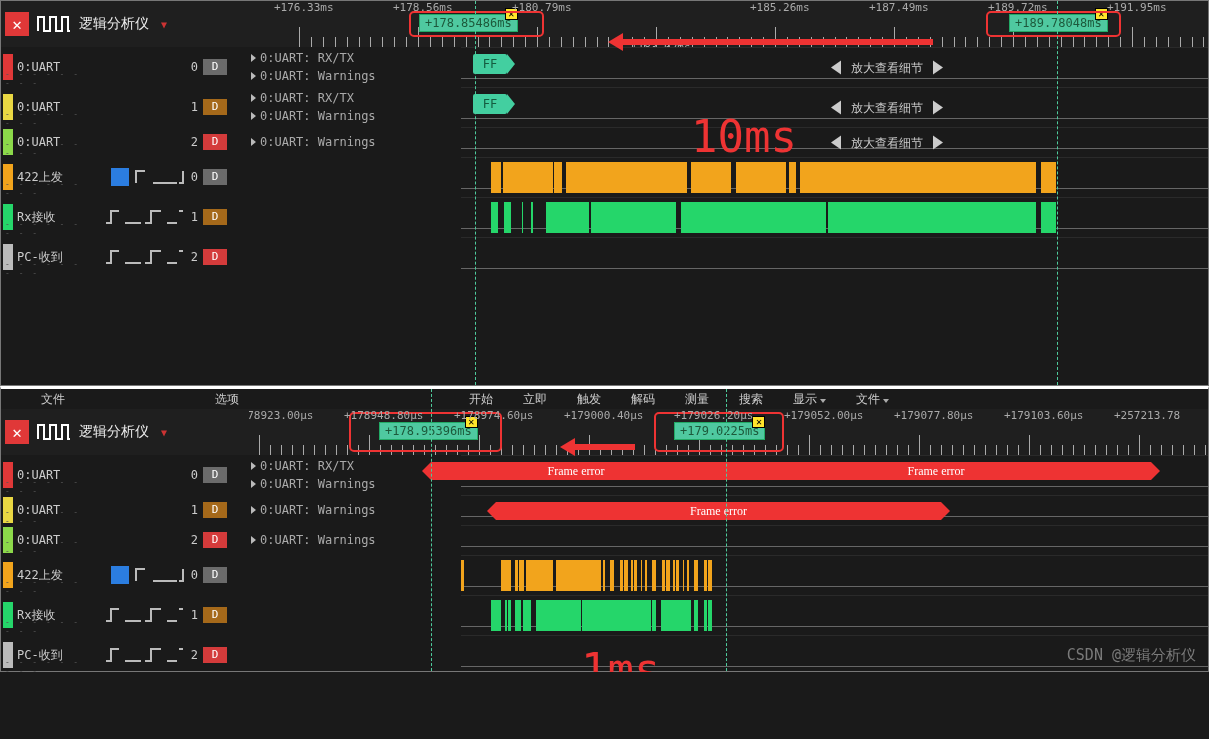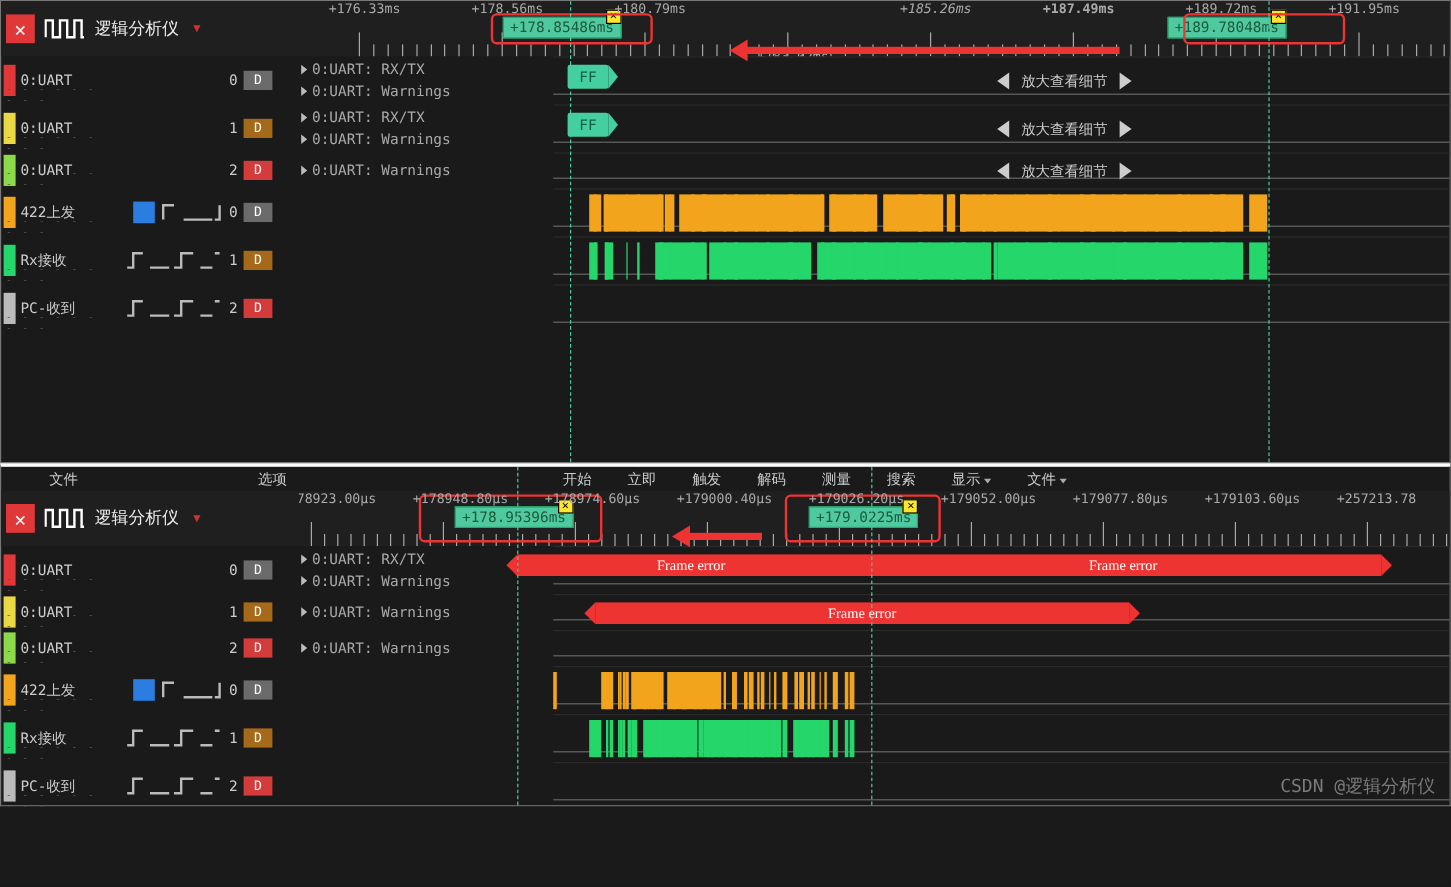--- a/index.html
+++ b/index.html
@@ -158,31 +158,31 @@
           <div class="tick minor" style="left: 894.9px;"></div>
           <div class="tick minor" style="left: 906.8px;"></div>
           <div class="tick minor" style="left: 918.7px;"></div>
           <div class="tick minor" style="left: 930.6px;"></div>
           <div class="tick minor" style="left: 942.5px;"></div>
           <div class="tick minor" style="left: 954.4px;"></div>
         </div>
       <div class="cursor-flag" style="left:170px">
         <span>+178.85486ms</span><div class="cx">✕</div>
       </div>
-      <div class="cursor-flag" style="left:724px">
+      <div class="cursor-flag" style="left:760px">
         <span>+189.78048ms</span><div class="cx">✕</div>
       </div>
       <div class="redbox" style="left:160px;top:10px;width:135px;height:26px"></div>
       <div class="redbox" style="left:737px;top:10px;width:135px;height:26px"></div>
     <div class="tick-label" style="left: 25px;">+176.33ms</div>
         <div class="tick-label" style="left: 144px;">+178.56ms</div>
         <div class="tick-label" style="left: 263px;">+180.79ms</div>
         <div class="tick-label" style="left: 382px; margin-top: 40px;">+183.02ms</div>
-        <div class="tick-label" style="left: 501px; font-style: italic;">+185.26ms</div>
-        <div class="tick-label" style="left: 620px; font-weight: bold;">+187.49ms</div>
+        <div class="tick-label" style="left: 501px;">+185.26ms</div>
+        <div class="tick-label" style="left: 620px;">+187.49ms</div>
         <div class="tick-label" style="left: 739px;">+189.72ms</div>
         <div class="tick-label" style="left: 858px;">+191.95ms</div>
       </div>
   </div>
 
   <div class="rows" id="rowsA">
       <div class="row">
         <div class="chanlabel">
           <div class="swatch" style="background:#e03838"></div>
           <div class="txt">0:UART</div>
@@ -424,20 +424,21 @@
           <div class="hex r">D</div>
         </div>
         <div class="decode-col"></div>
         <div class="lane">
           <div class="baseline"></div>
         </div>
       </div>
     </div>
 
   <div class="arrow" style="left:612px;top:38px;width:320px"></div>
+  <div class="bigtext" style="left:690px;top:110px">10ms</div>
   <div class="cursor-line" style="left:474px"></div>
   <div class="cursor-line" style="left:1056px"></div>
 </div>
 
 <div class="pane pane2">
   <div class="menubar">
     <span>文件</span>
     <span style="margin-left:120px">选项</span>
     <span style="margin-left:200px">开始</span>
     <span>立即</span>
@@ -792,16 +793,17 @@
           <div class="hex r">D</div>
         </div>
         <div class="decode-col"></div>
         <div class="lane">
           <div class="baseline"></div>
         </div>
       </div>
     </div>
 
   <div class="arrow" style="left:564px;top:55px;width:70px"></div>
+  <div class="bigtext" style="left:580px;top:255px">1ms</div>
   <div class="cursor-line" style="left:430px"></div>
   <div class="cursor-line" style="left:725px"></div>
   <div class="watermark">CSDN @逻辑分析仪</div>
 </div>
 
 </body></html>

